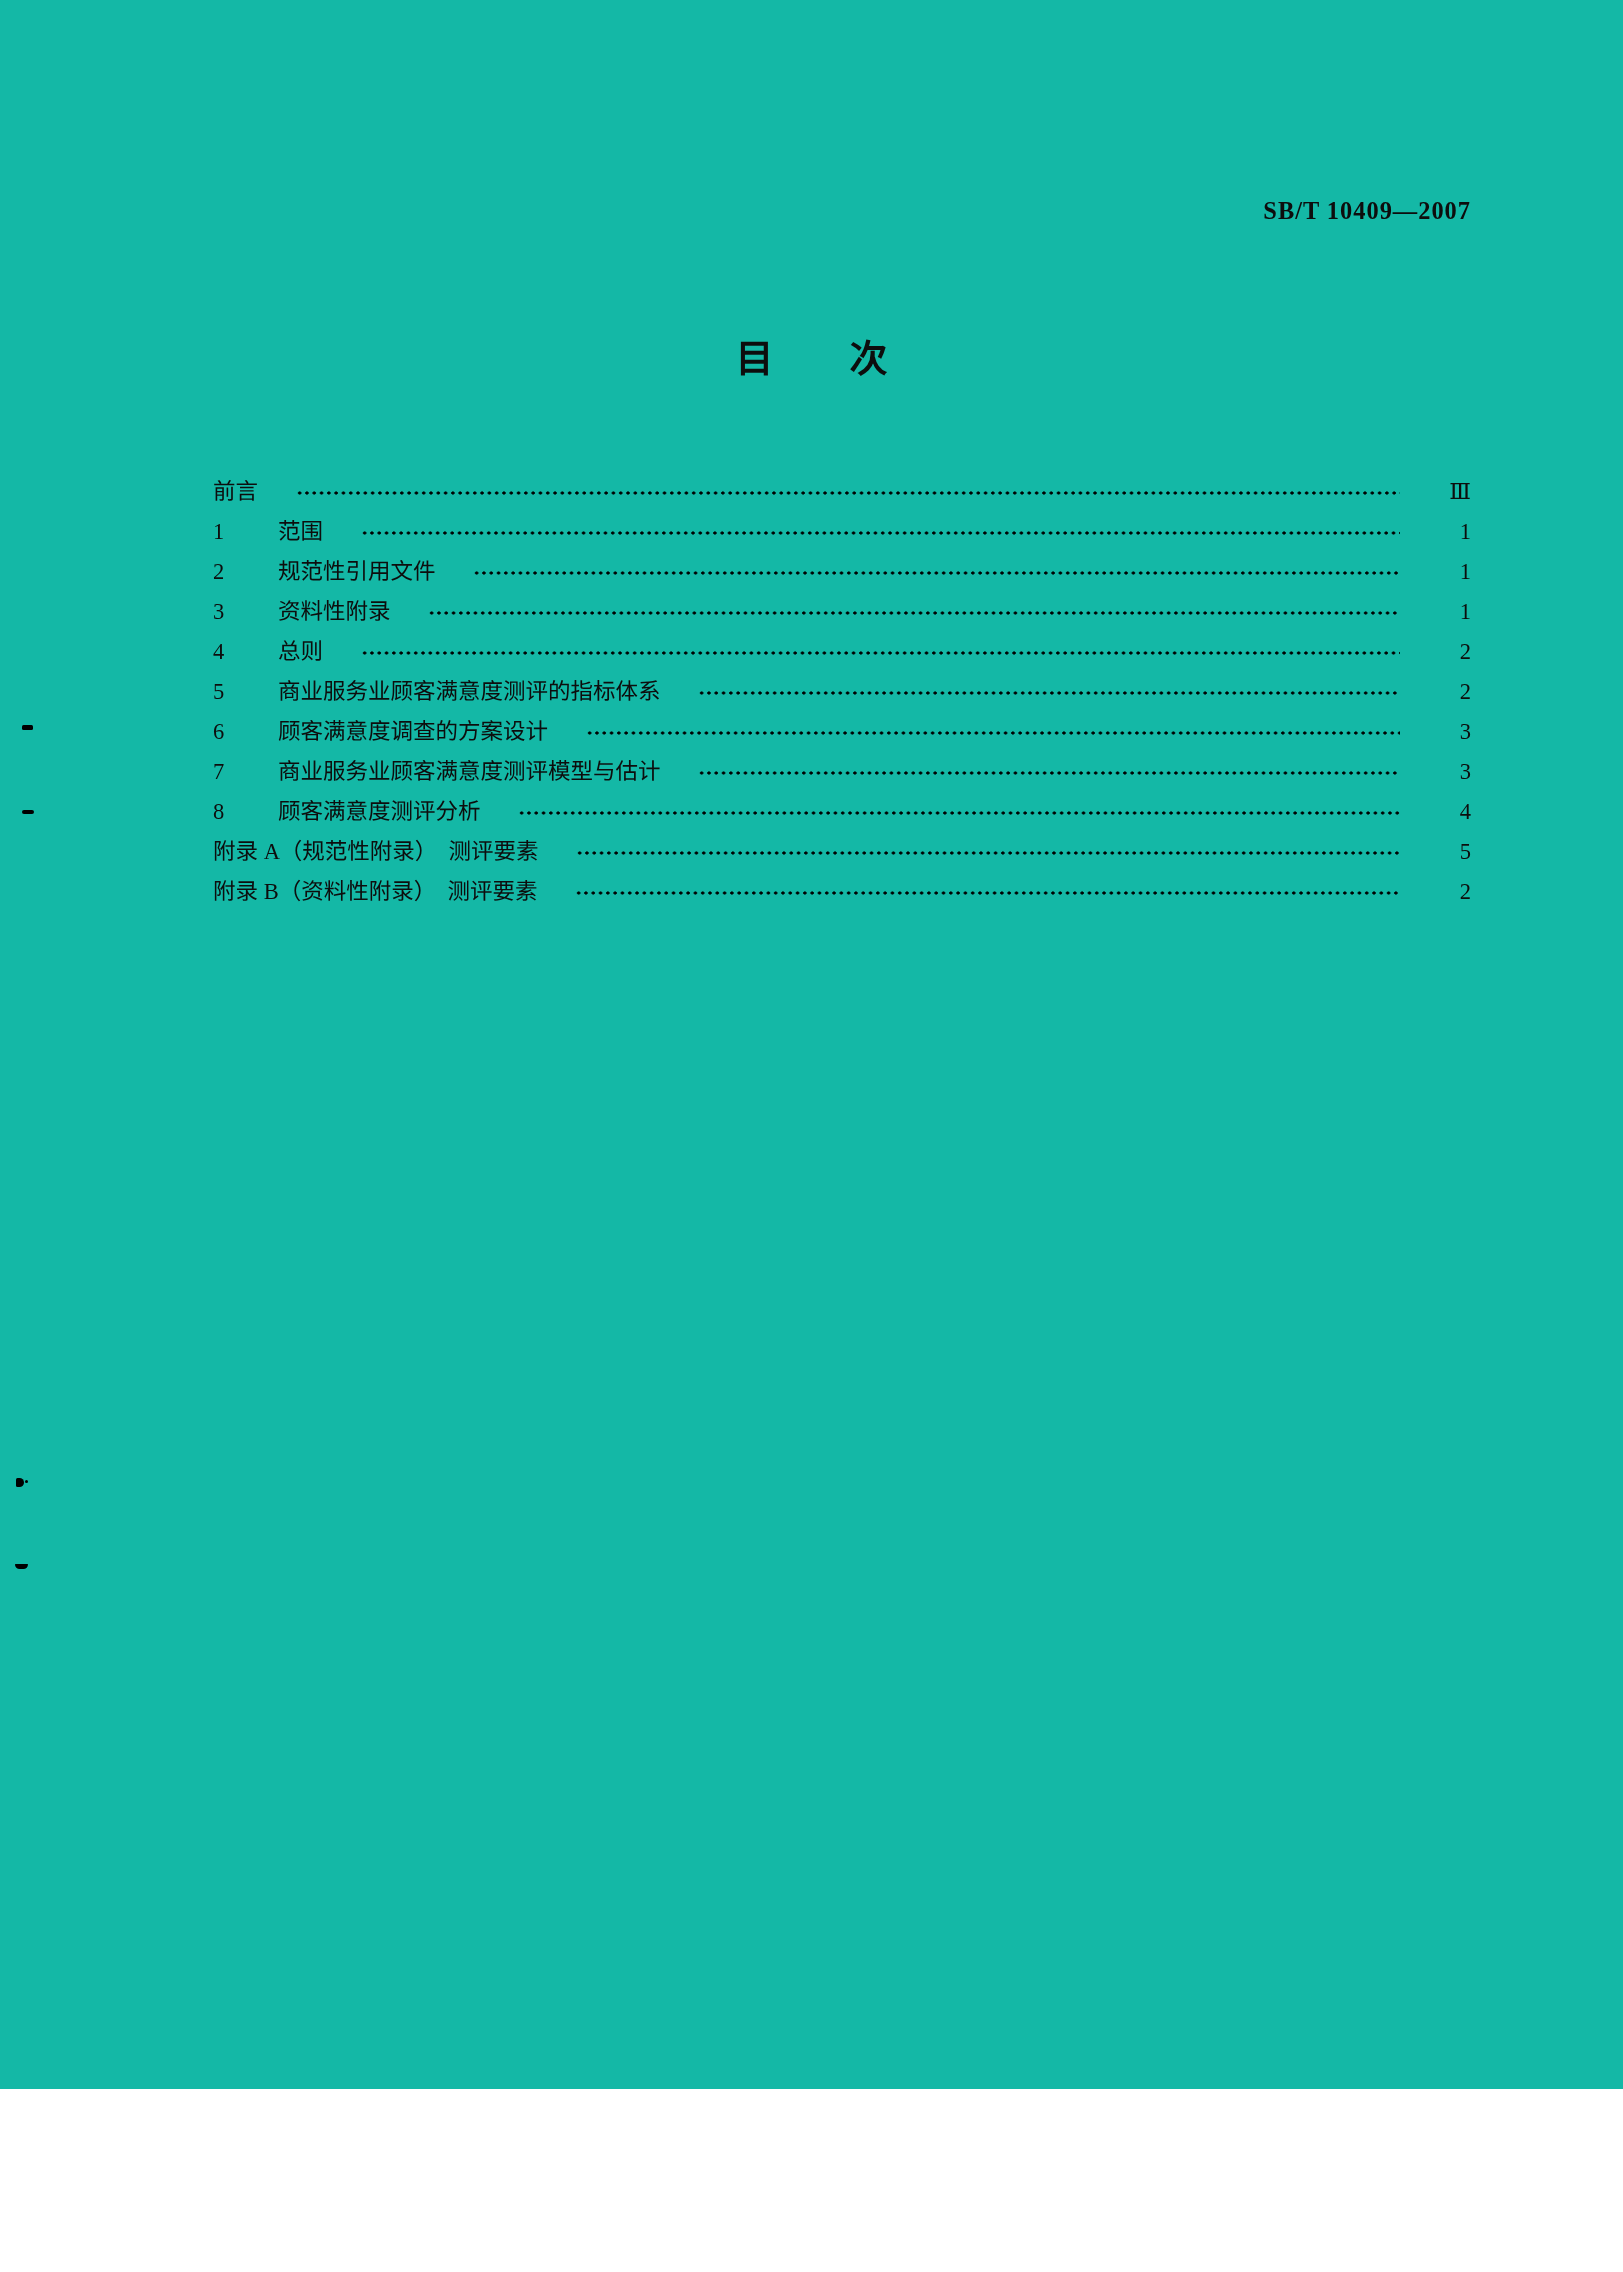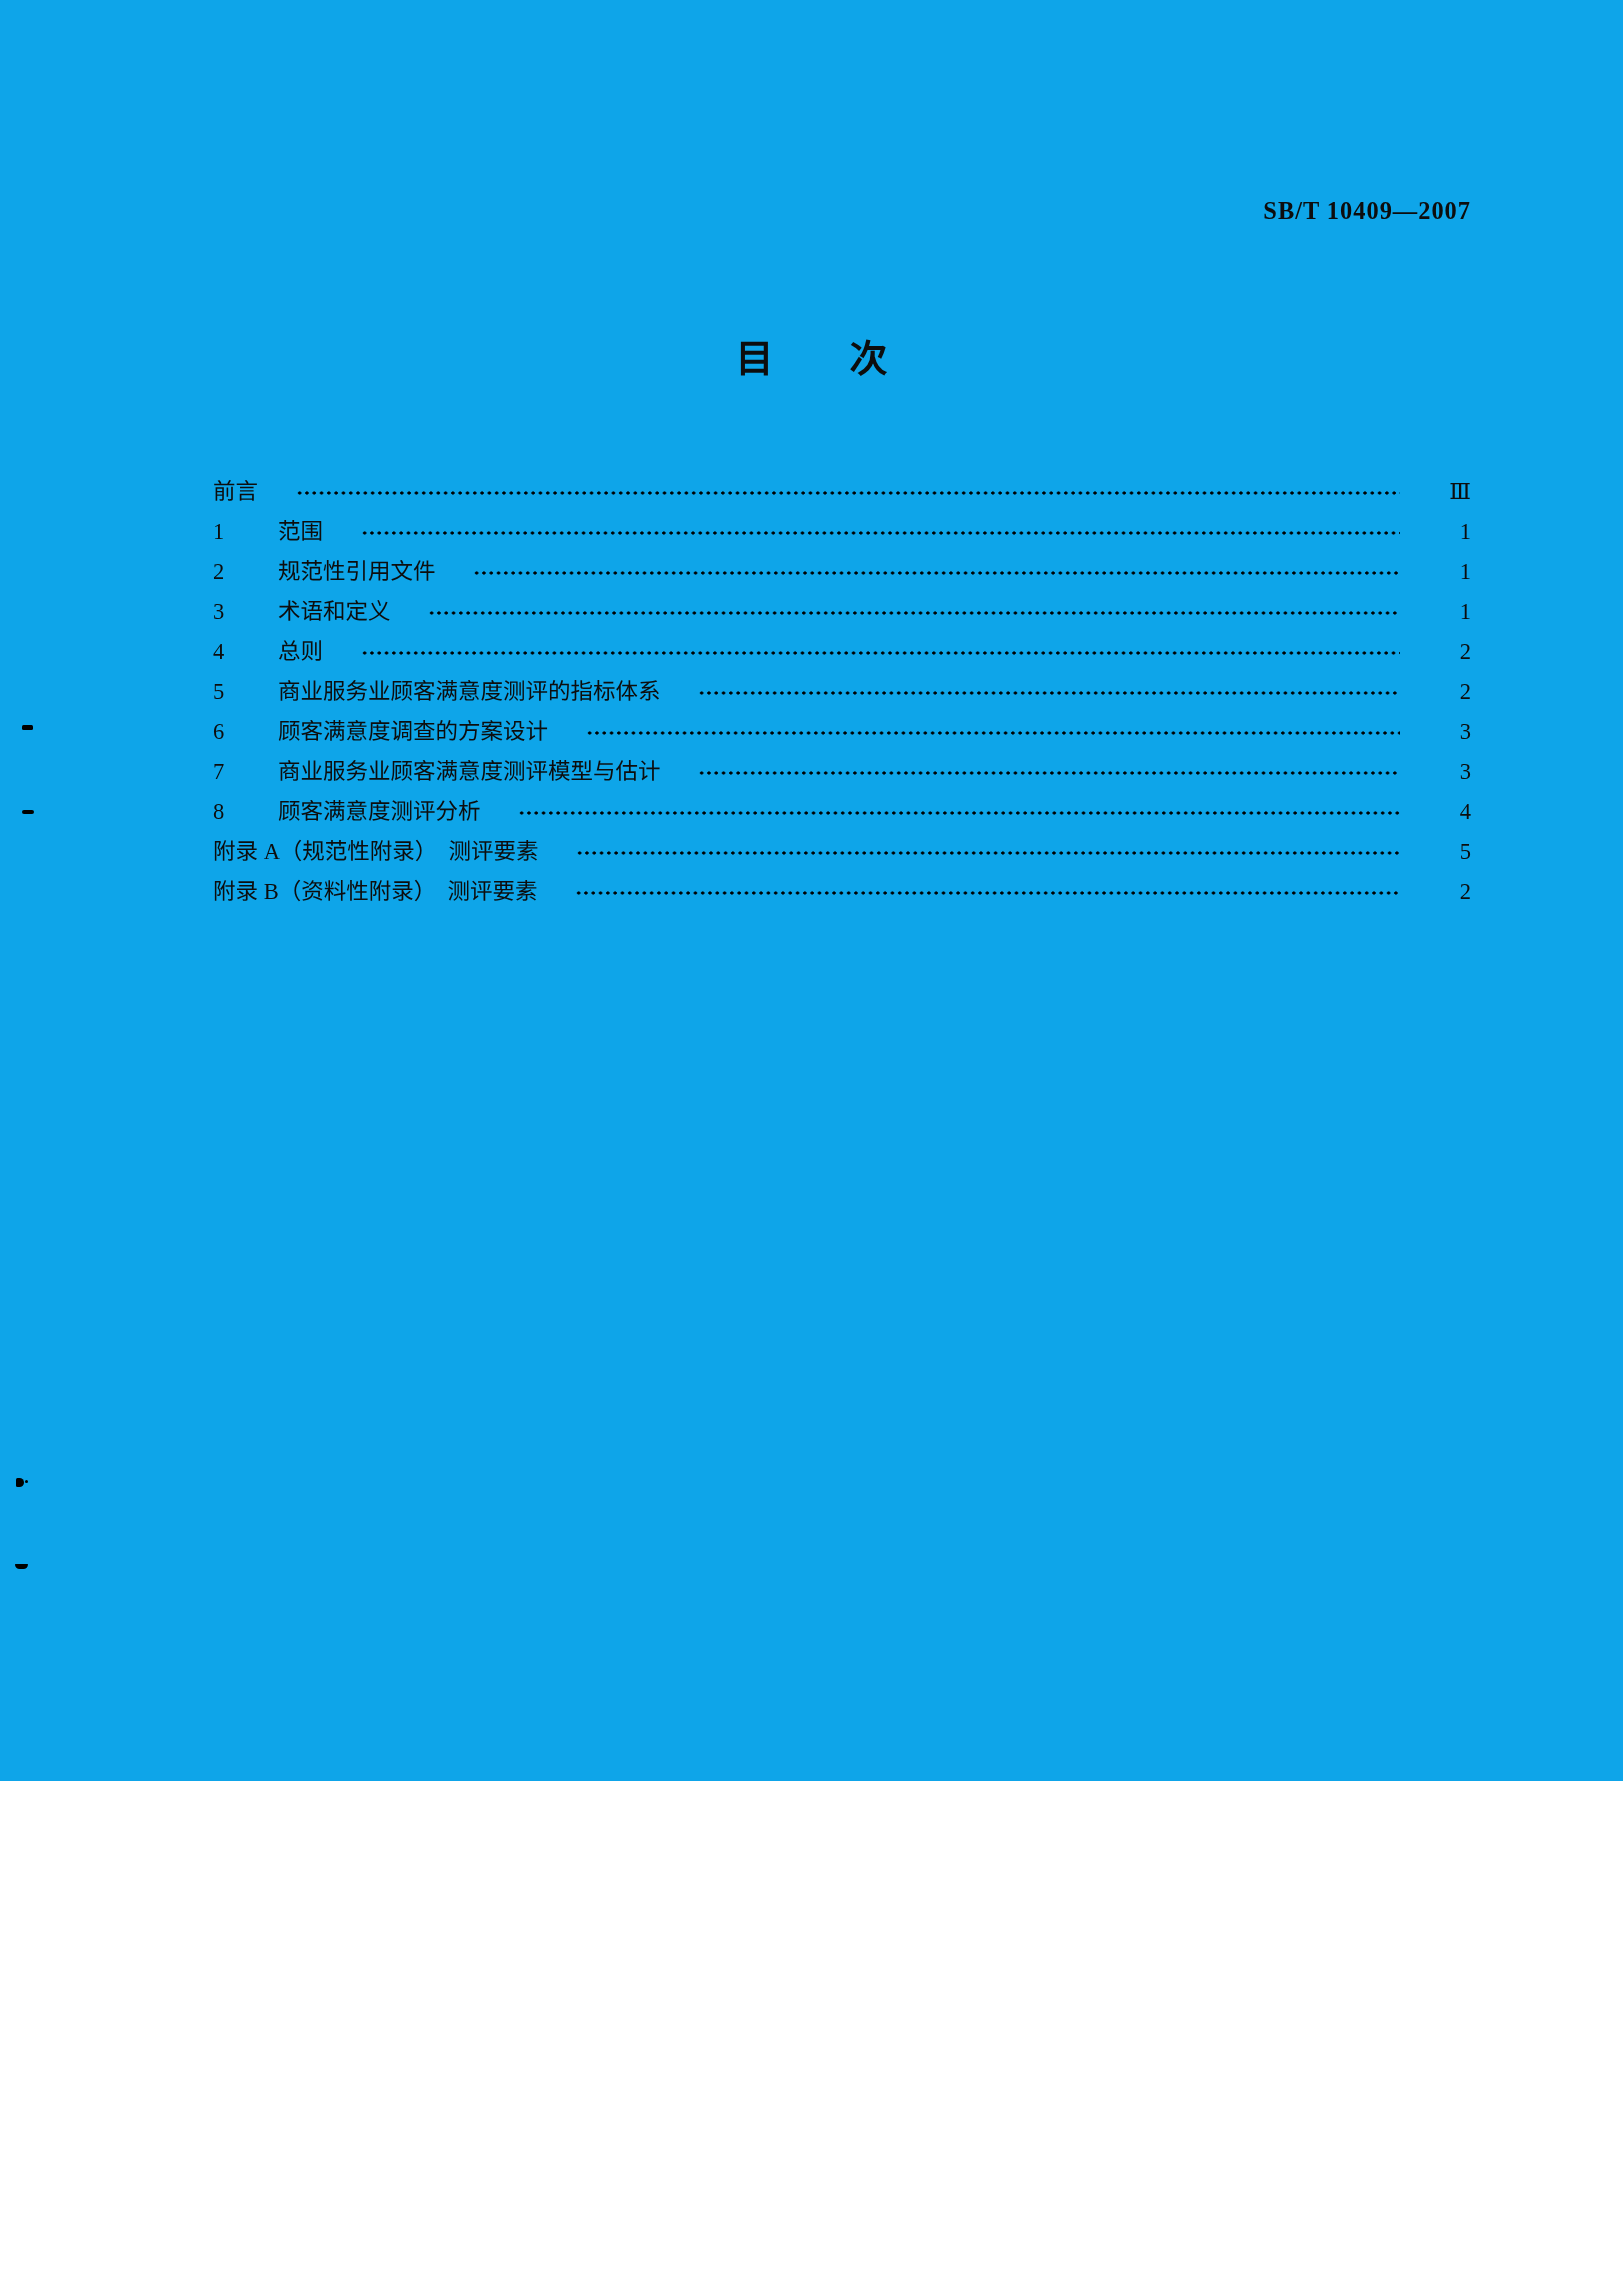--- a/index.html
+++ b/index.html
@@ -3,22 +3,22 @@
 <meta charset="utf-8">
 <style>
   html, body {
     margin: 0;
     padding: 0;
     background: #ffffff;
   }
   .page {
     position: relative;
     width: 1623px;
-    height: 1781px;
-    background: #0ea5e9;
+    height: 2089px;
+    background: #14b8a6;
     color: #0d0d0d;
     font-family: "Liberation Serif", "DejaVu Serif", serif;
     overflow: hidden;
   }
   .doc-number {
     position: absolute;
     top: 197px;
     right: 152px;
     font-size: 24.4px;
     font-weight: bold;
@@ -117,21 +117,21 @@
 
   <div class="toc-row">
     <span class="num">2</span>
     <span class="label">规范性引用文件</span>
     <span class="leader"></span>
     <span class="pagenum">1</span>
   </div>
 
   <div class="toc-row">
     <span class="num">3</span>
-    <span class="label">术语和定义</span>
+    <span class="label">资料性附录</span>
     <span class="leader"></span>
     <span class="pagenum">1</span>
   </div>
 
   <div class="toc-row">
     <span class="num">4</span>
     <span class="label">总则</span>
     <span class="leader"></span>
     <span class="pagenum">2</span>
   </div>

